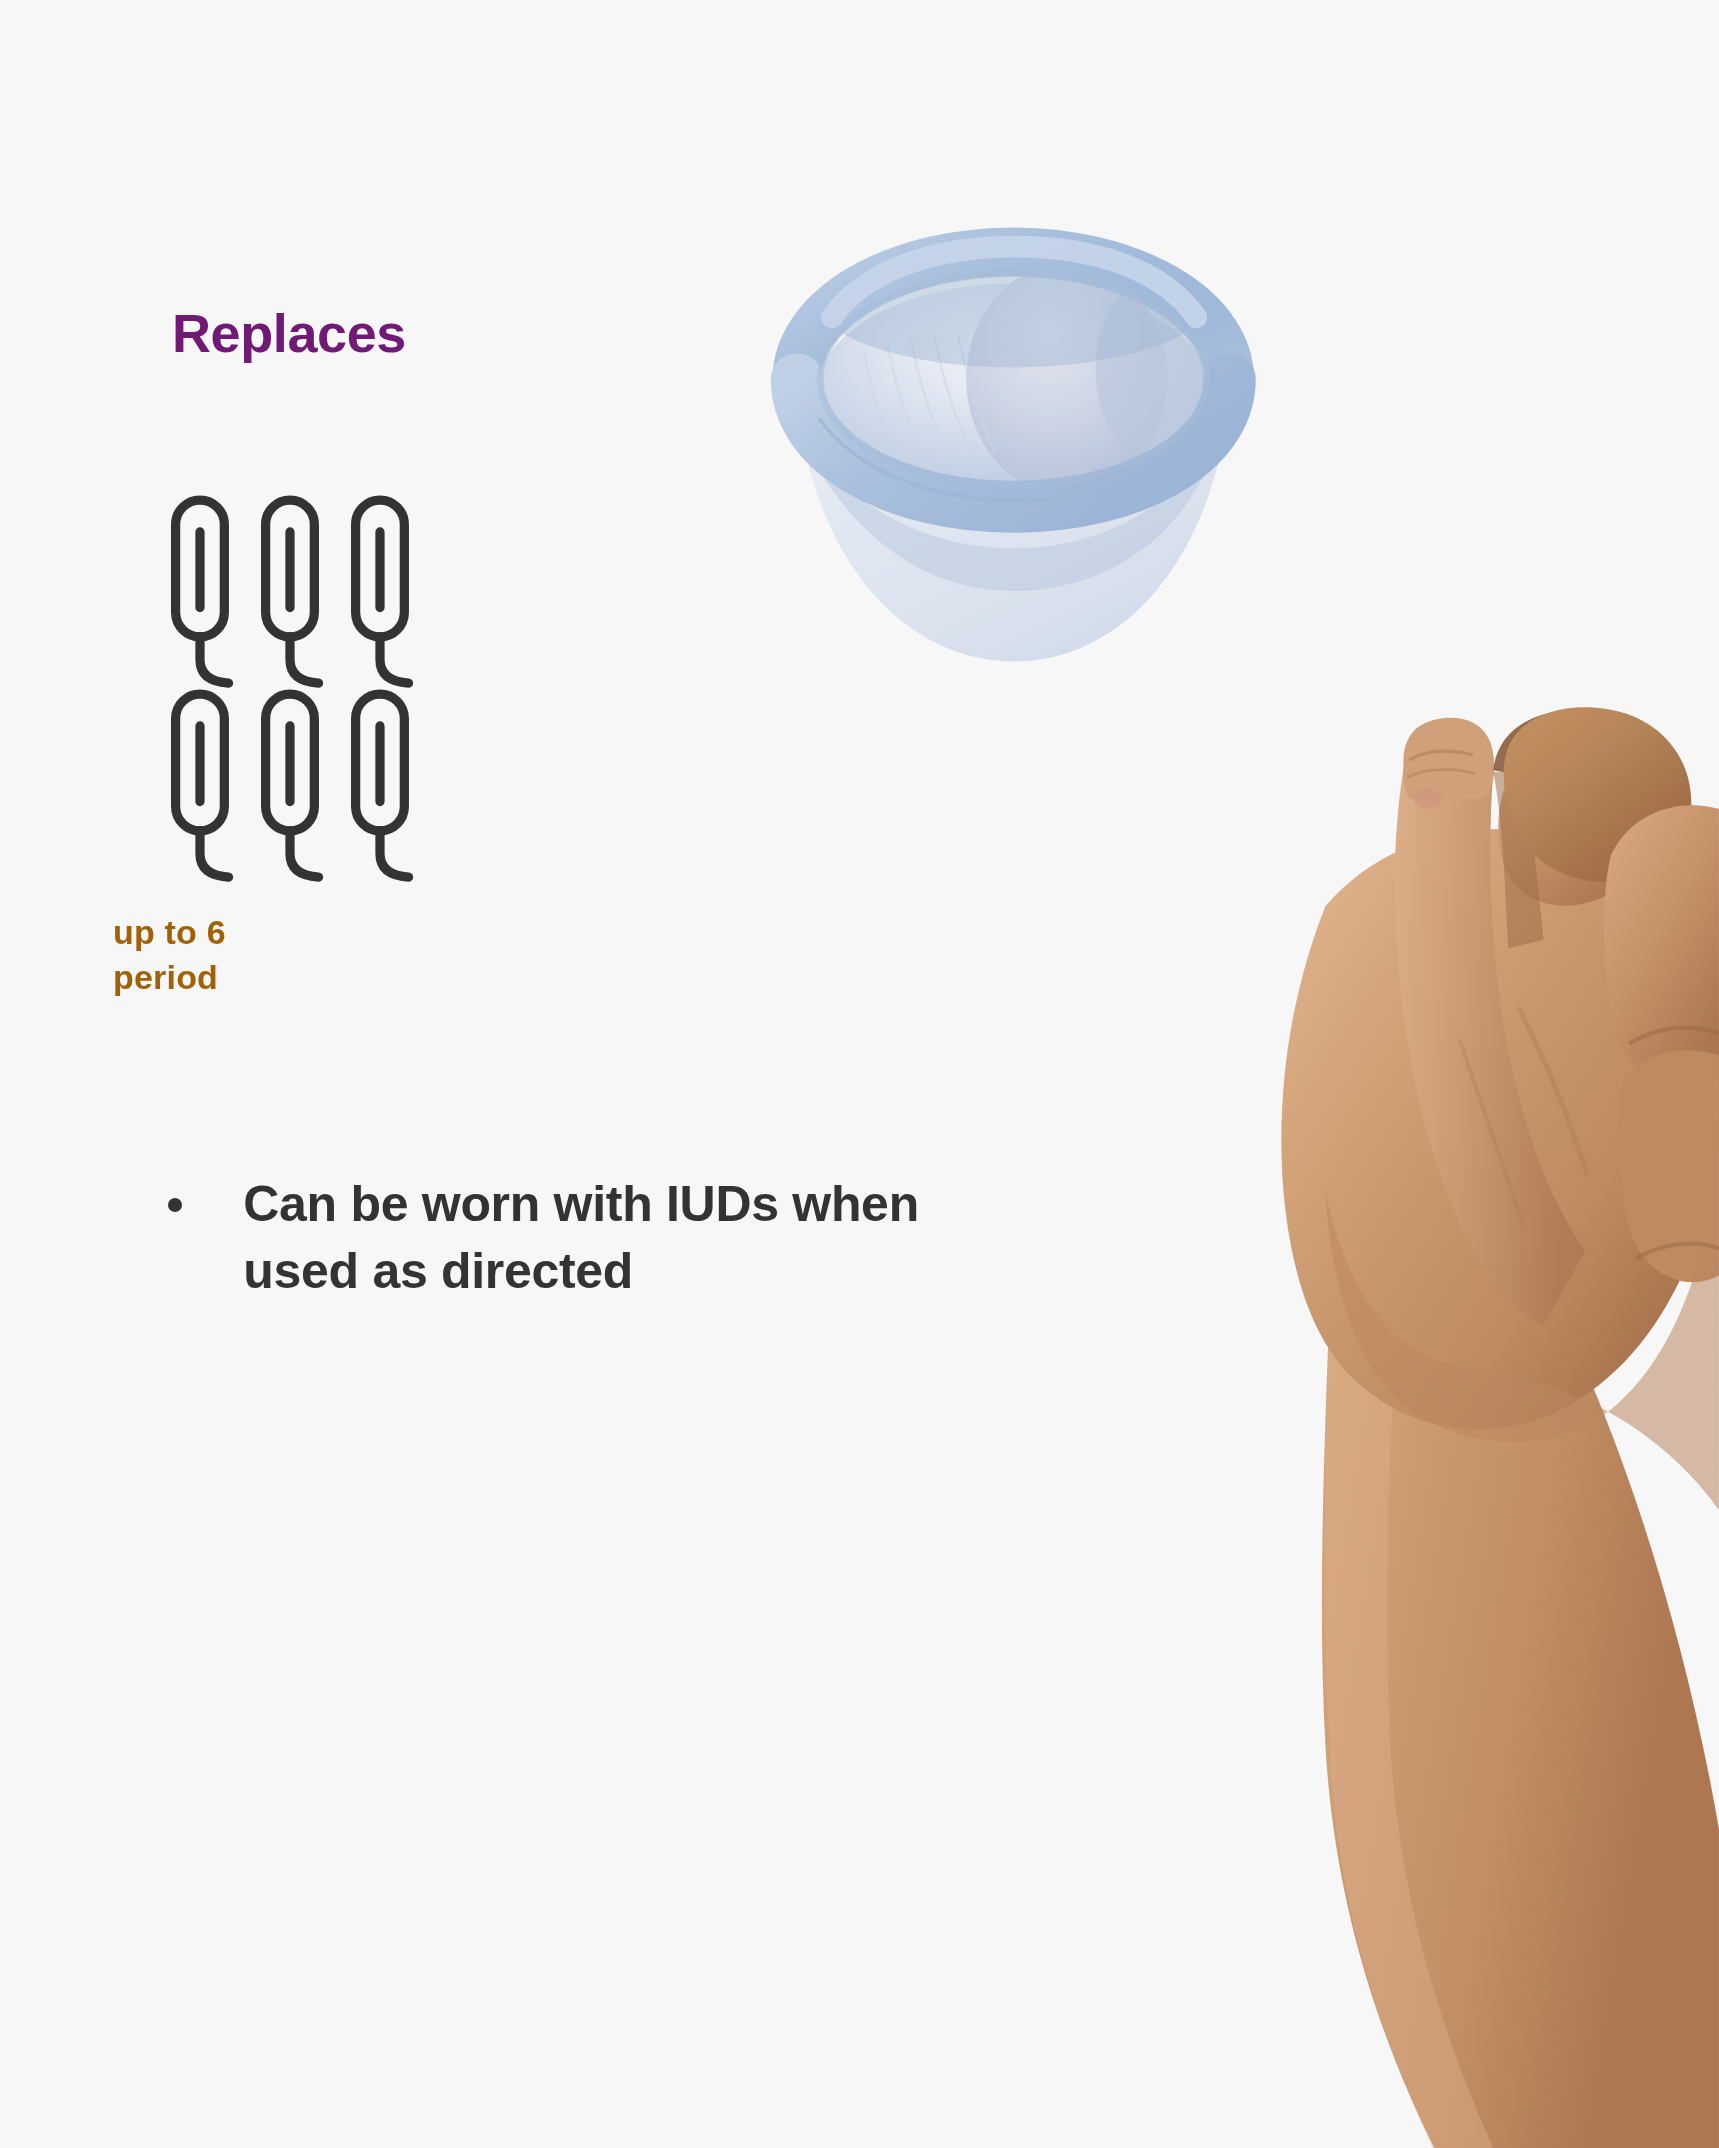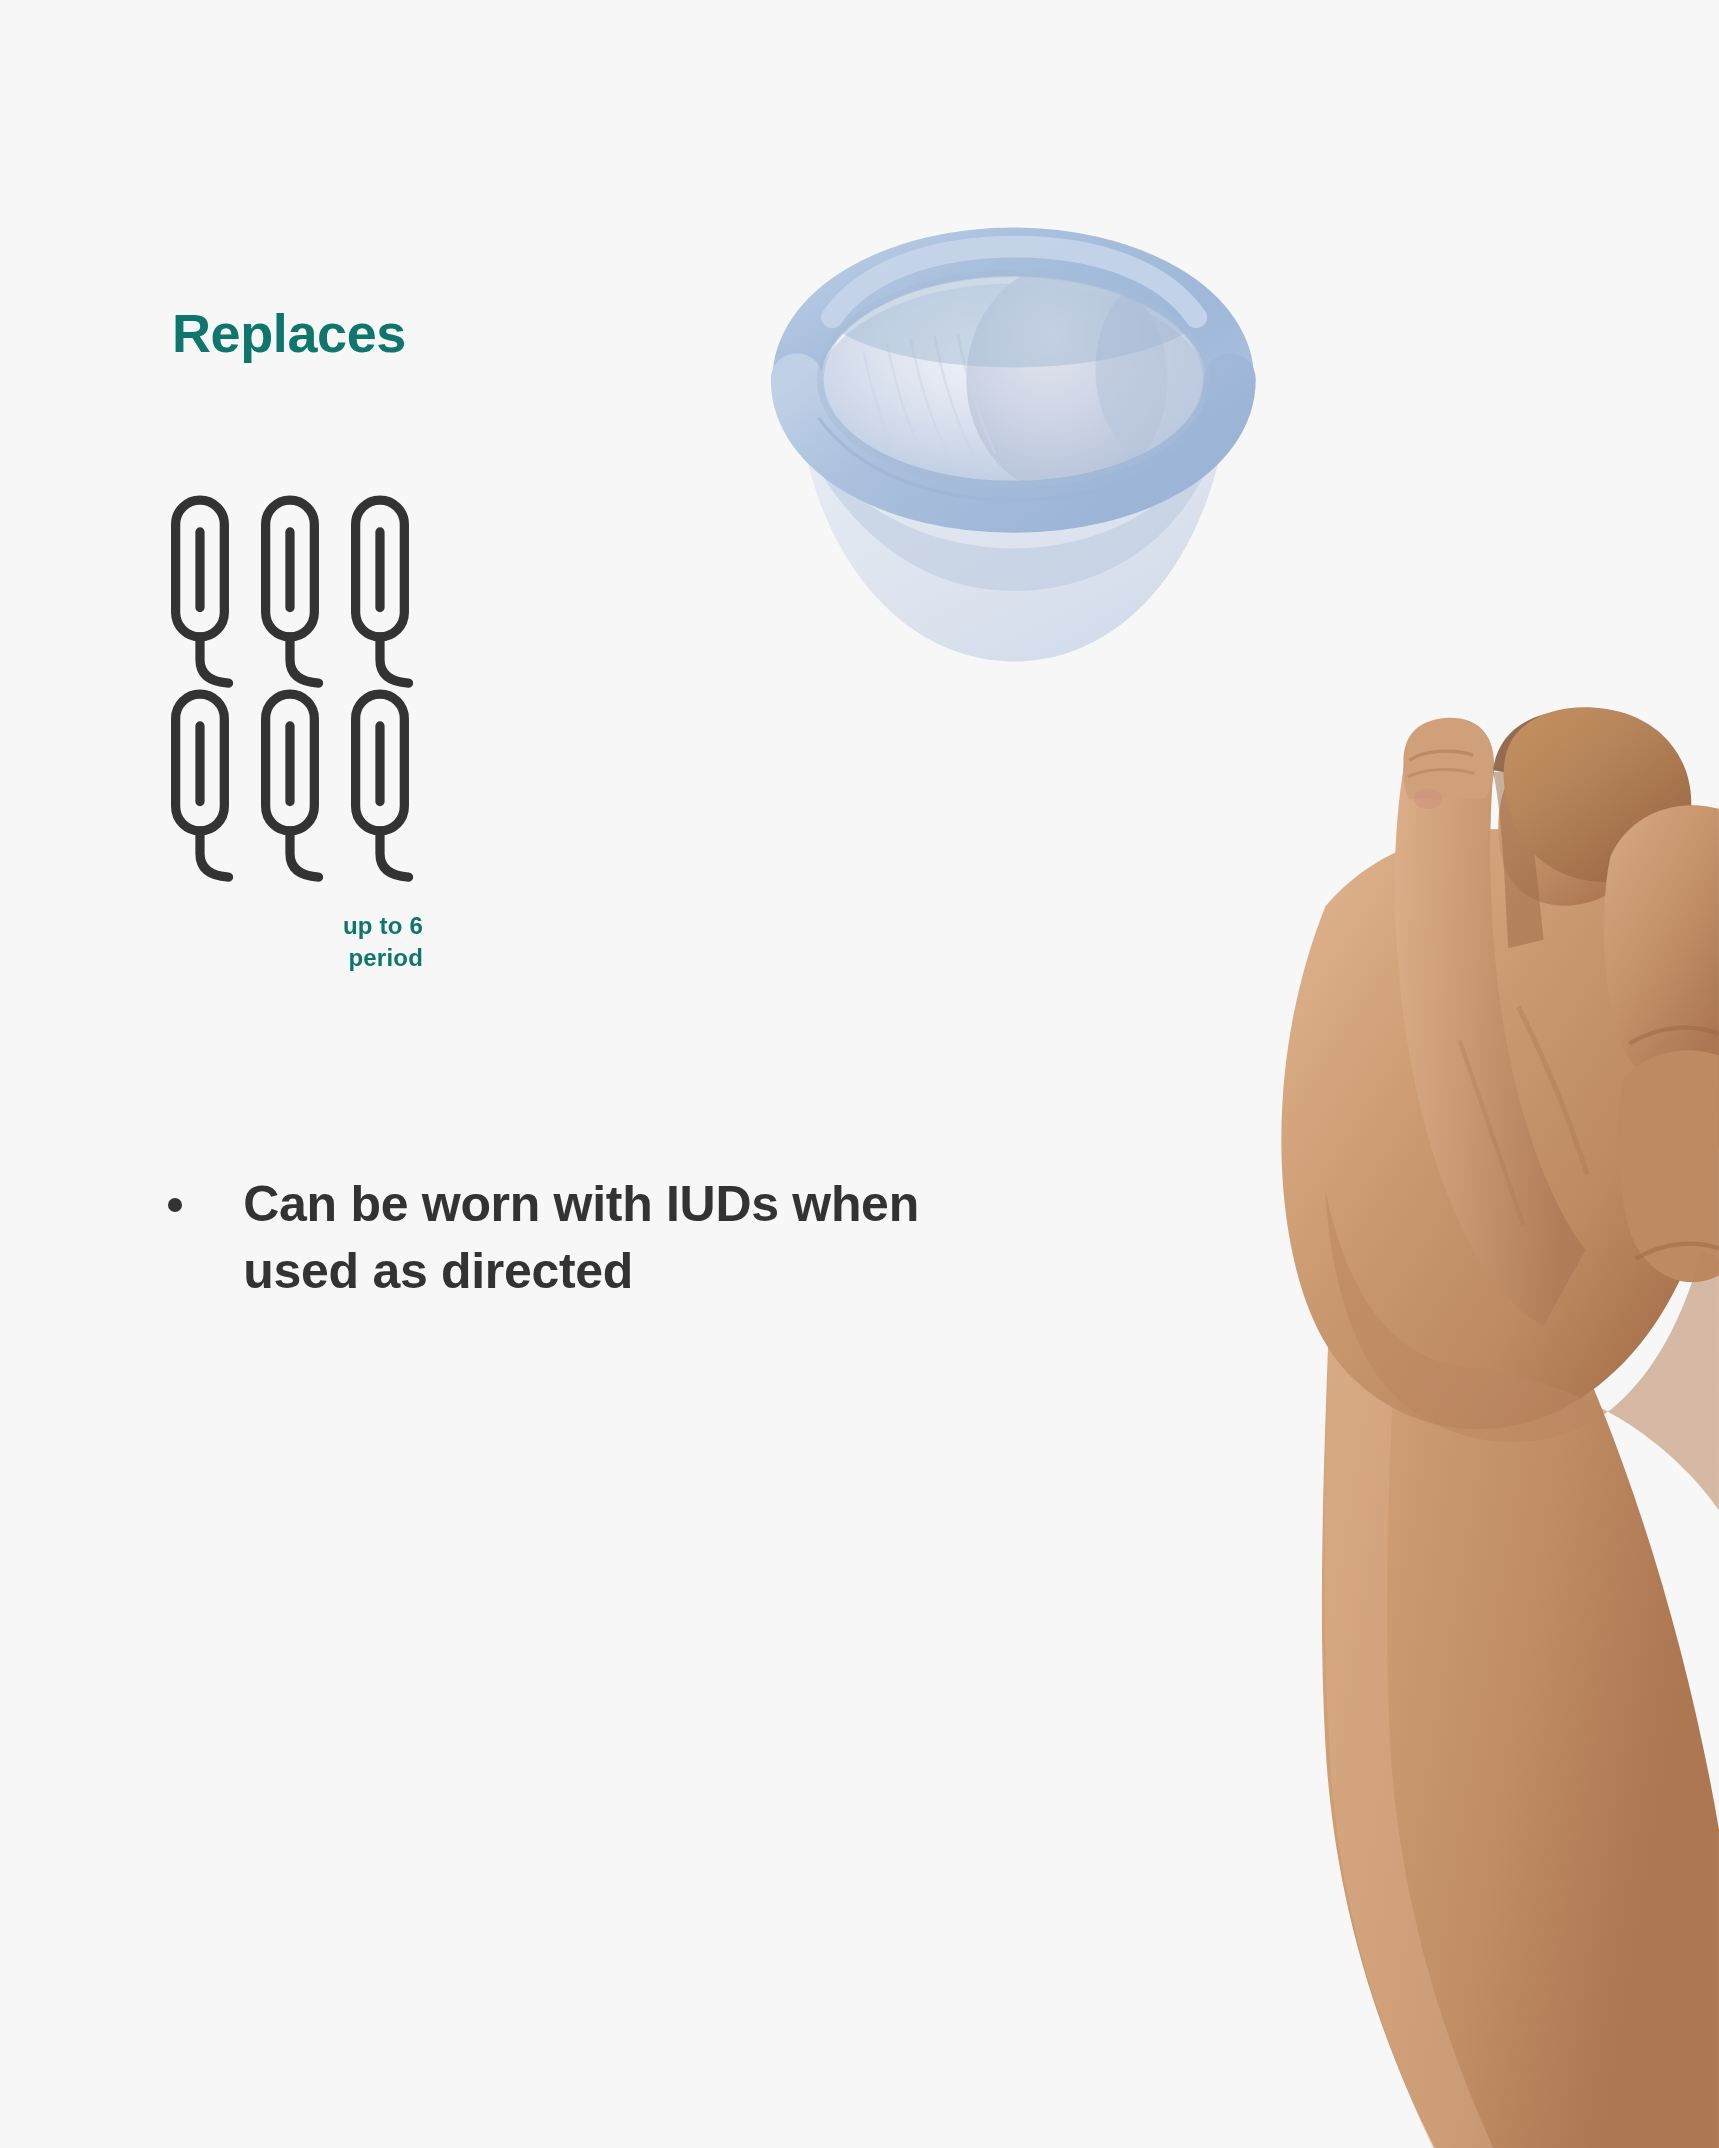--- a/index.html
+++ b/index.html
@@ -14,39 +14,39 @@
 
   
   .canvas { position:absolute; inset:0; background:#f7f7f7; }
 
   
   .left-col { position:absolute; left:0; top:0; width:965px; height:2148px; }
 
   .page-title {
     position:absolute; left:172px; top:306px;
     font-size:54px; font-weight:700; letter-spacing:-0.4px;
-    color:#0f766e; line-height:1;
+    color:#701a75; line-height:1;
   }
 
   
   .tampon-grid {
     position:absolute; left:168px; top:495px;
     display:grid;
     grid-template-columns:repeat(3,90px);
     grid-template-rows:repeat(2,194px);
     column-gap:0px; row-gap:0px;
   }
   .tampon-cell { width:90px; height:194px; position:relative; }
   .tampon-cell svg { position:absolute; left:0; top:0; }
 
   .replaces-caption {
     position:absolute; left:113px; top:910px;
-    width:310px; text-align:right;
-    font-size:24px; font-weight:700; line-height:1.32;
-    color:#0f766e; letter-spacing:0.2px;
+    width:310px; text-align:left;
+    font-size:34px; font-weight:700; line-height:1.32;
+    color:#a16207; letter-spacing:0.2px;
   }
 
   
   .benefits { position:absolute; left:168px; top:1171px; width:780px; }
   .benefit-row { display:flex; align-items:flex-start; margin-bottom:65px; }
   .benefit-row:last-child { margin-bottom:0; }
   .bullet-dot {
     flex:0 0 auto; width:14.3px; height:14.3px; border-radius:50%;
     background:#333333; margin-top:27px; margin-right:61px;
   }

